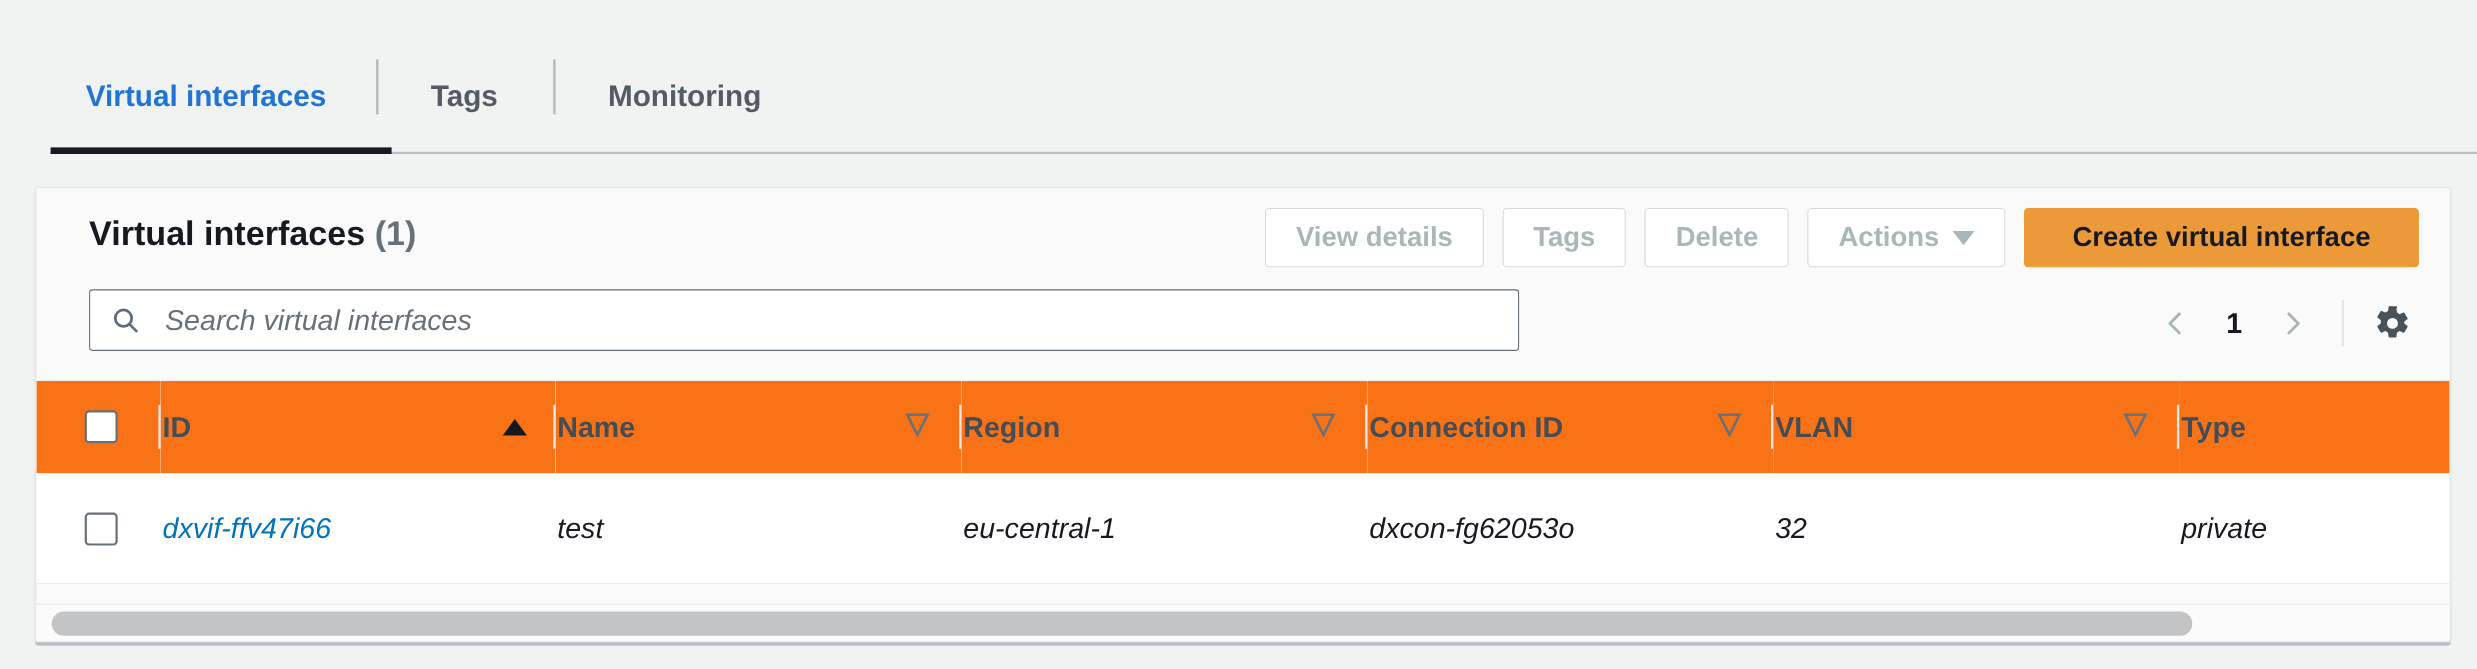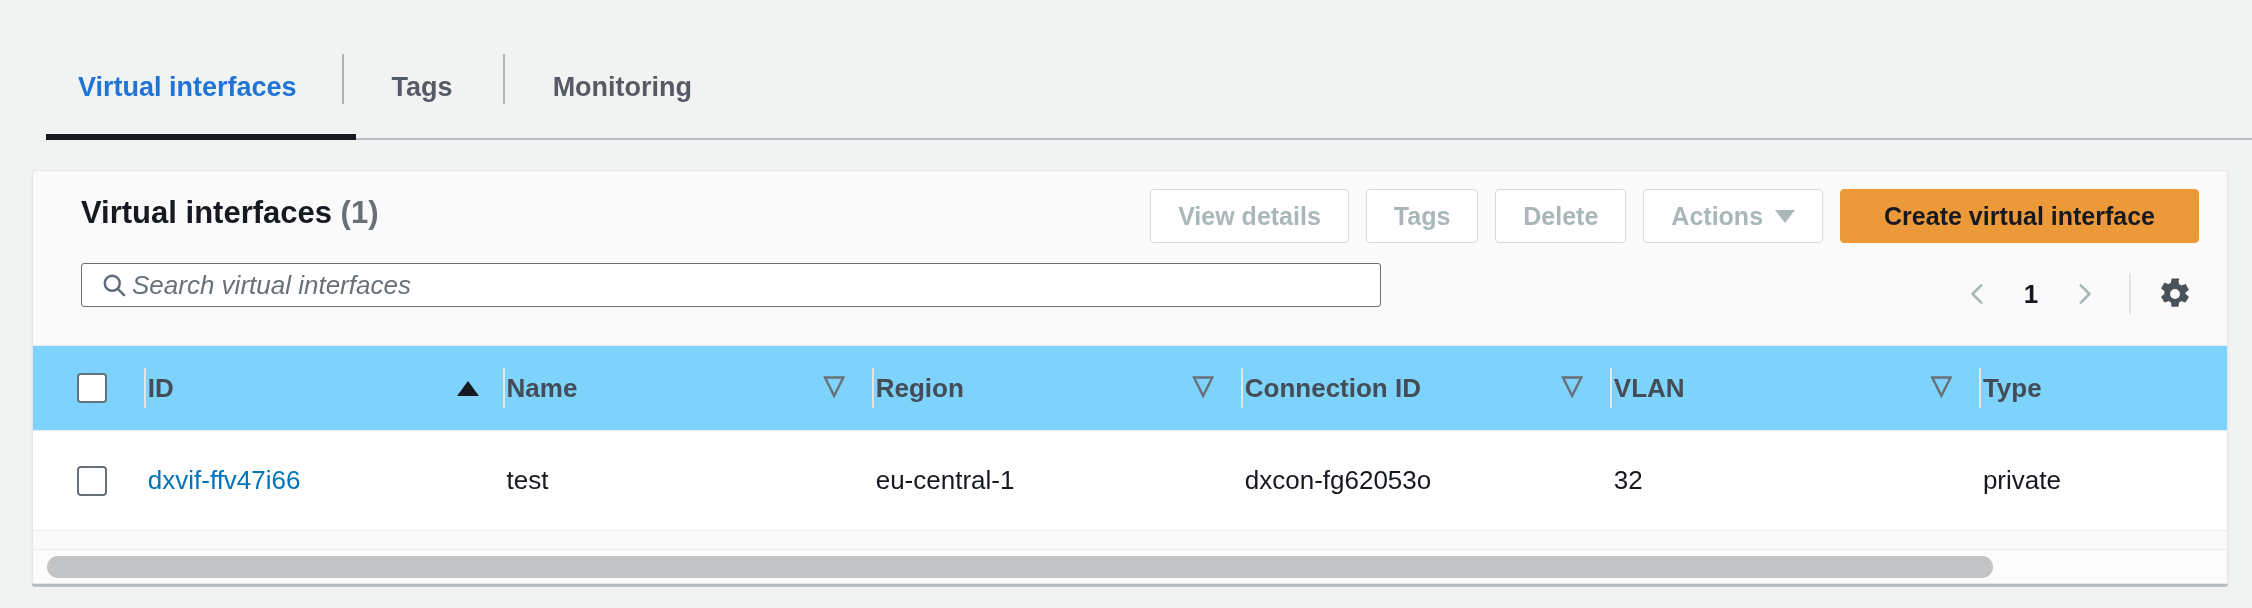--- a/index.html
+++ b/index.html
@@ -142,28 +142,28 @@
   
   .filter-row {
     position: relative;
     height: 86px;
   }
   .search-wrap {
     position: absolute;
     left: 48px;
     top: 4px;
     width: 1300px;
-    height: 44px;
+    height: 56px;
     background: #ffffff;
     border: 1px solid #687078;
     border-radius: 3px;
     display: flex;
     align-items: center;
     padding: 0 18px;
-    gap: 4px;
+    gap: 22px;
   }
   .search-icon { flex: 0 0 auto; display: block; }
   .search-input {
     border: none;
     outline: none;
     background: transparent;
     font-family: "Liberation Sans", sans-serif;
     font-size: 26px;
     font-style: italic;
     color: #5f6b7a;
@@ -209,21 +209,21 @@
   .table-scroll {
     position: relative;
     height: 192px;
     overflow: hidden;
   }
   table {
     width: 2194px;
     border-collapse: collapse;
     table-layout: fixed;
   }
-  thead tr { background: #7dd3fc; }
+  thead tr { background: #f97316; }
   thead th {
     height: 84px;
     font-size: 26px;
     font-weight: bold;
     color: #444c55;
     text-align: left;
     border-top: 1px solid #eaeded;
     border-bottom: 1px solid #eaeded;
     padding: 0;
     vertical-align: middle;
@@ -257,21 +257,21 @@
     position: relative;
   }
   .sort-none::after {
     content: "▽";
     position: absolute;
     left: -13px; top: -24px;
     font-size: 27px;
     color: #687078;
     line-height: 1;
   }
-  tbody tr { background: #ffffff; }
+  tbody tr { background: #ffffff; font-style: italic; }
   tbody td {
     height: 100px;
     font-size: 26px;
     color: #16191f;
     padding: 0;
     vertical-align: middle;
     border-bottom: 1px solid #eaeded;
   }
   .cell { padding-left: 2px; white-space: nowrap; }
   .link-cell { color: #0073bb; cursor: pointer; }

